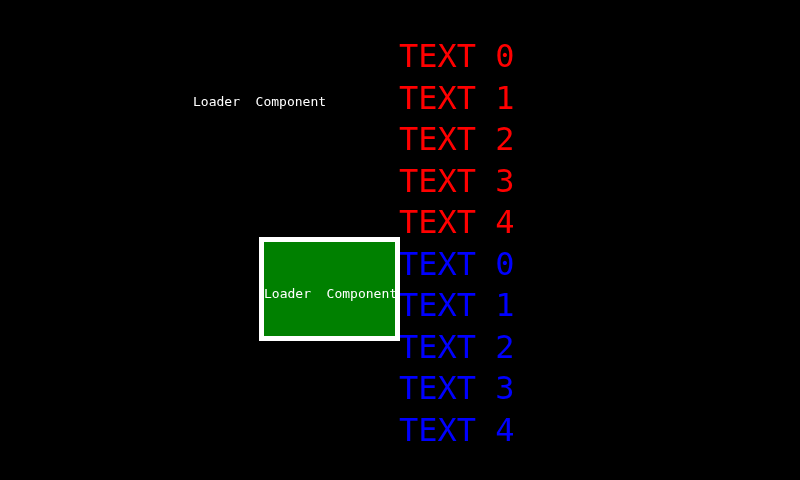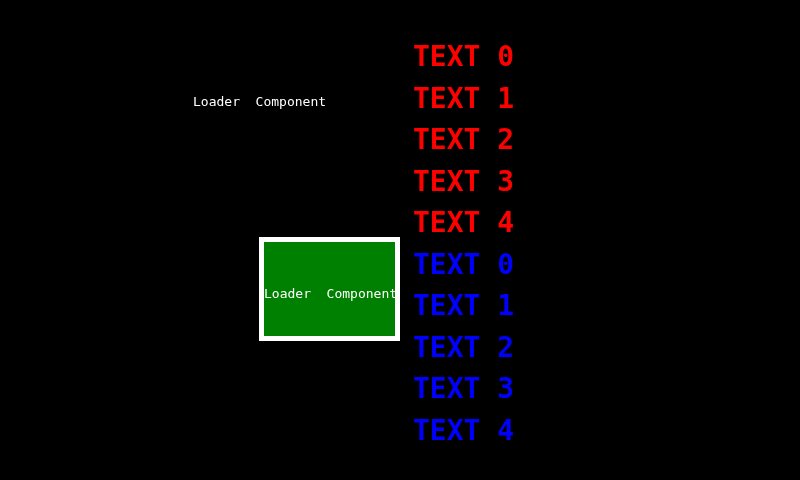--- a/index.html
+++ b/index.html
@@ -26,25 +26,24 @@
     position: absolute;
     left: 399px;
     top: 36px;
     width: 250px;
     z-index: 1;
   }
   .text-row {
     height: 41.5px;
     line-height: 41.5px;
     font-family: "DejaVu Sans Mono", monospace;
-    font-size: 28px;
-    font-weight: 700;
+    font-size: 32px;
+    font-weight: 400;
     white-space: pre;
     letter-spacing: 0px;
-    margin-left: 14px;
   }
 
   
   .loader-label-top {
     position: absolute;
     left: 193px;
     top: 94px;
     font-family: "DejaVu Sans Mono", monospace;
     font-size: 13px;
     color: #ffffff;

